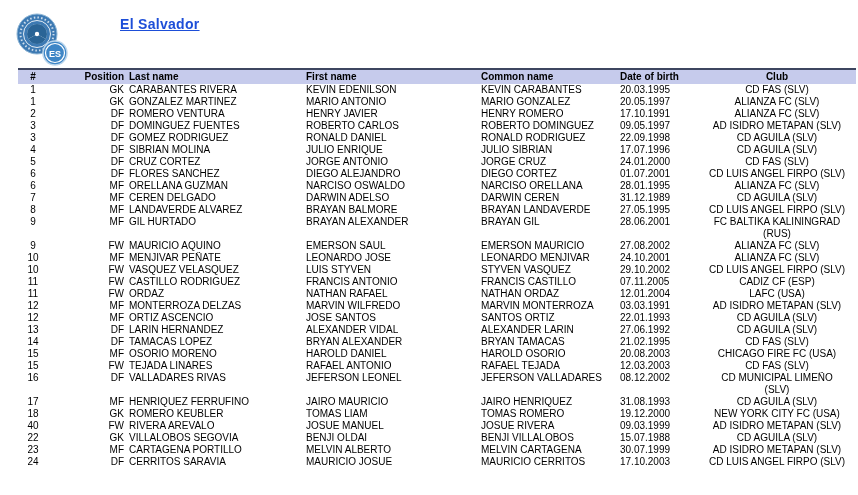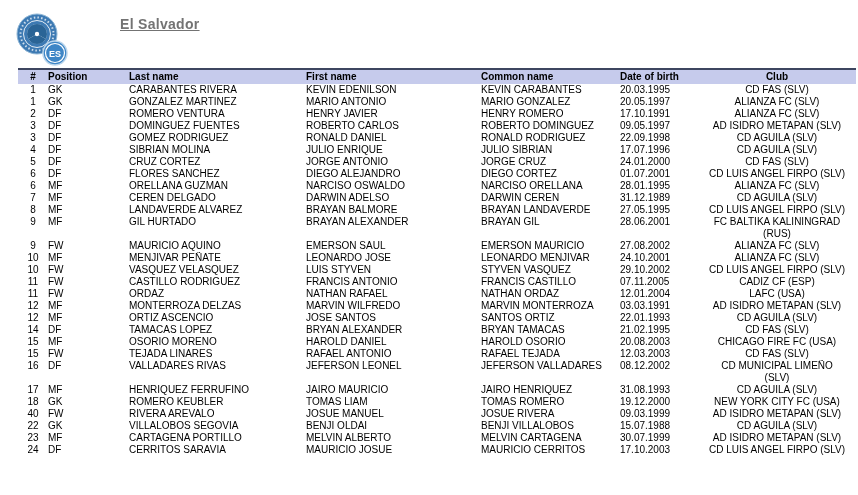--- a/index.html
+++ b/index.html
@@ -3,30 +3,30 @@
 <meta charset="utf-8">
 <style>
   * { margin:0; padding:0; box-sizing:border-box; }
   html,body { width:858px; height:495px; background:#ffffff; overflow:hidden;
               font-family:"Liberation Sans", sans-serif; color:#111; }
   .page { position:relative; width:858px; height:495px; }
 
   .doc-header { position:relative; height:66px; }
   .logo { position:absolute; left:15px; top:12px; width:54px; height:56px; }
   .title { position:absolute; left:120px; top:16px; font-size:14px; font-weight:bold;
-           text-decoration:underline; letter-spacing:.3px; color:#737373; }
+           text-decoration:underline; letter-spacing:.3px; color:#1d4ed8; }
 
   table.squad { position:absolute; left:18px; top:68px; width:838px;
                 border-collapse:collapse; table-layout:fixed; }
   thead th { background:#c6cbec; border-top:2px solid #3d4660; font-size:10px;
              font-weight:bold; height:14px; padding:1px 0 2px 0; color:#000; }
   td { font-size:10px; line-height:12px; padding:0; vertical-align:top; color:#000;
        overflow:hidden; }
   .col-num    { width:30px;  text-align:center; }
-  .col-pos    { width:76px;  text-align:left; }
+  .col-pos    { width:76px;  text-align:right; }
   .col-last   { width:177px; text-align:left; padding-left:5px; }
   .col-first  { width:175px; text-align:left; padding-left:5px; }
   .col-common { width:144px; text-align:left; padding-left:5px; }
   .col-dob    { width:78px;  text-align:left; }
   .col-club   { width:158px; text-align:center; white-space:pre-line; }
   th.col-last, th.col-first, th.col-common { text-align:left; padding-left:5px; }
 </style>
 </head>
 <body>
 
@@ -233,20 +233,29 @@
         <tr>
           <td class="col-num">12</td>
           <td class="col-pos">MF</td>
           <td class="col-last">ORTIZ ASCENCIO</td>
           <td class="col-first">JOSE SANTOS</td>
           <td class="col-common">SANTOS ORTIZ</td>
           <td class="col-dob">22.01.1993</td>
           <td class="col-club">CD AGUILA (SLV)</td>
         </tr>
         <tr>
+          <td class="col-num">13</td>
+          <td class="col-pos">DF</td>
+          <td class="col-last">LARIN HERNANDEZ</td>
+          <td class="col-first">ALEXANDER VIDAL</td>
+          <td class="col-common">ALEXANDER LARIN</td>
+          <td class="col-dob">27.06.1992</td>
+          <td class="col-club">CD AGUILA (SLV)</td>
+        </tr>
+        <tr>
           <td class="col-num">14</td>
           <td class="col-pos">DF</td>
           <td class="col-last">TAMACAS LOPEZ</td>
           <td class="col-first">BRYAN ALEXANDER</td>
           <td class="col-common">BRYAN TAMACAS</td>
           <td class="col-dob">21.02.1995</td>
           <td class="col-club">CD FAS (SLV)</td>
         </tr>
         <tr>
           <td class="col-num">15</td>

